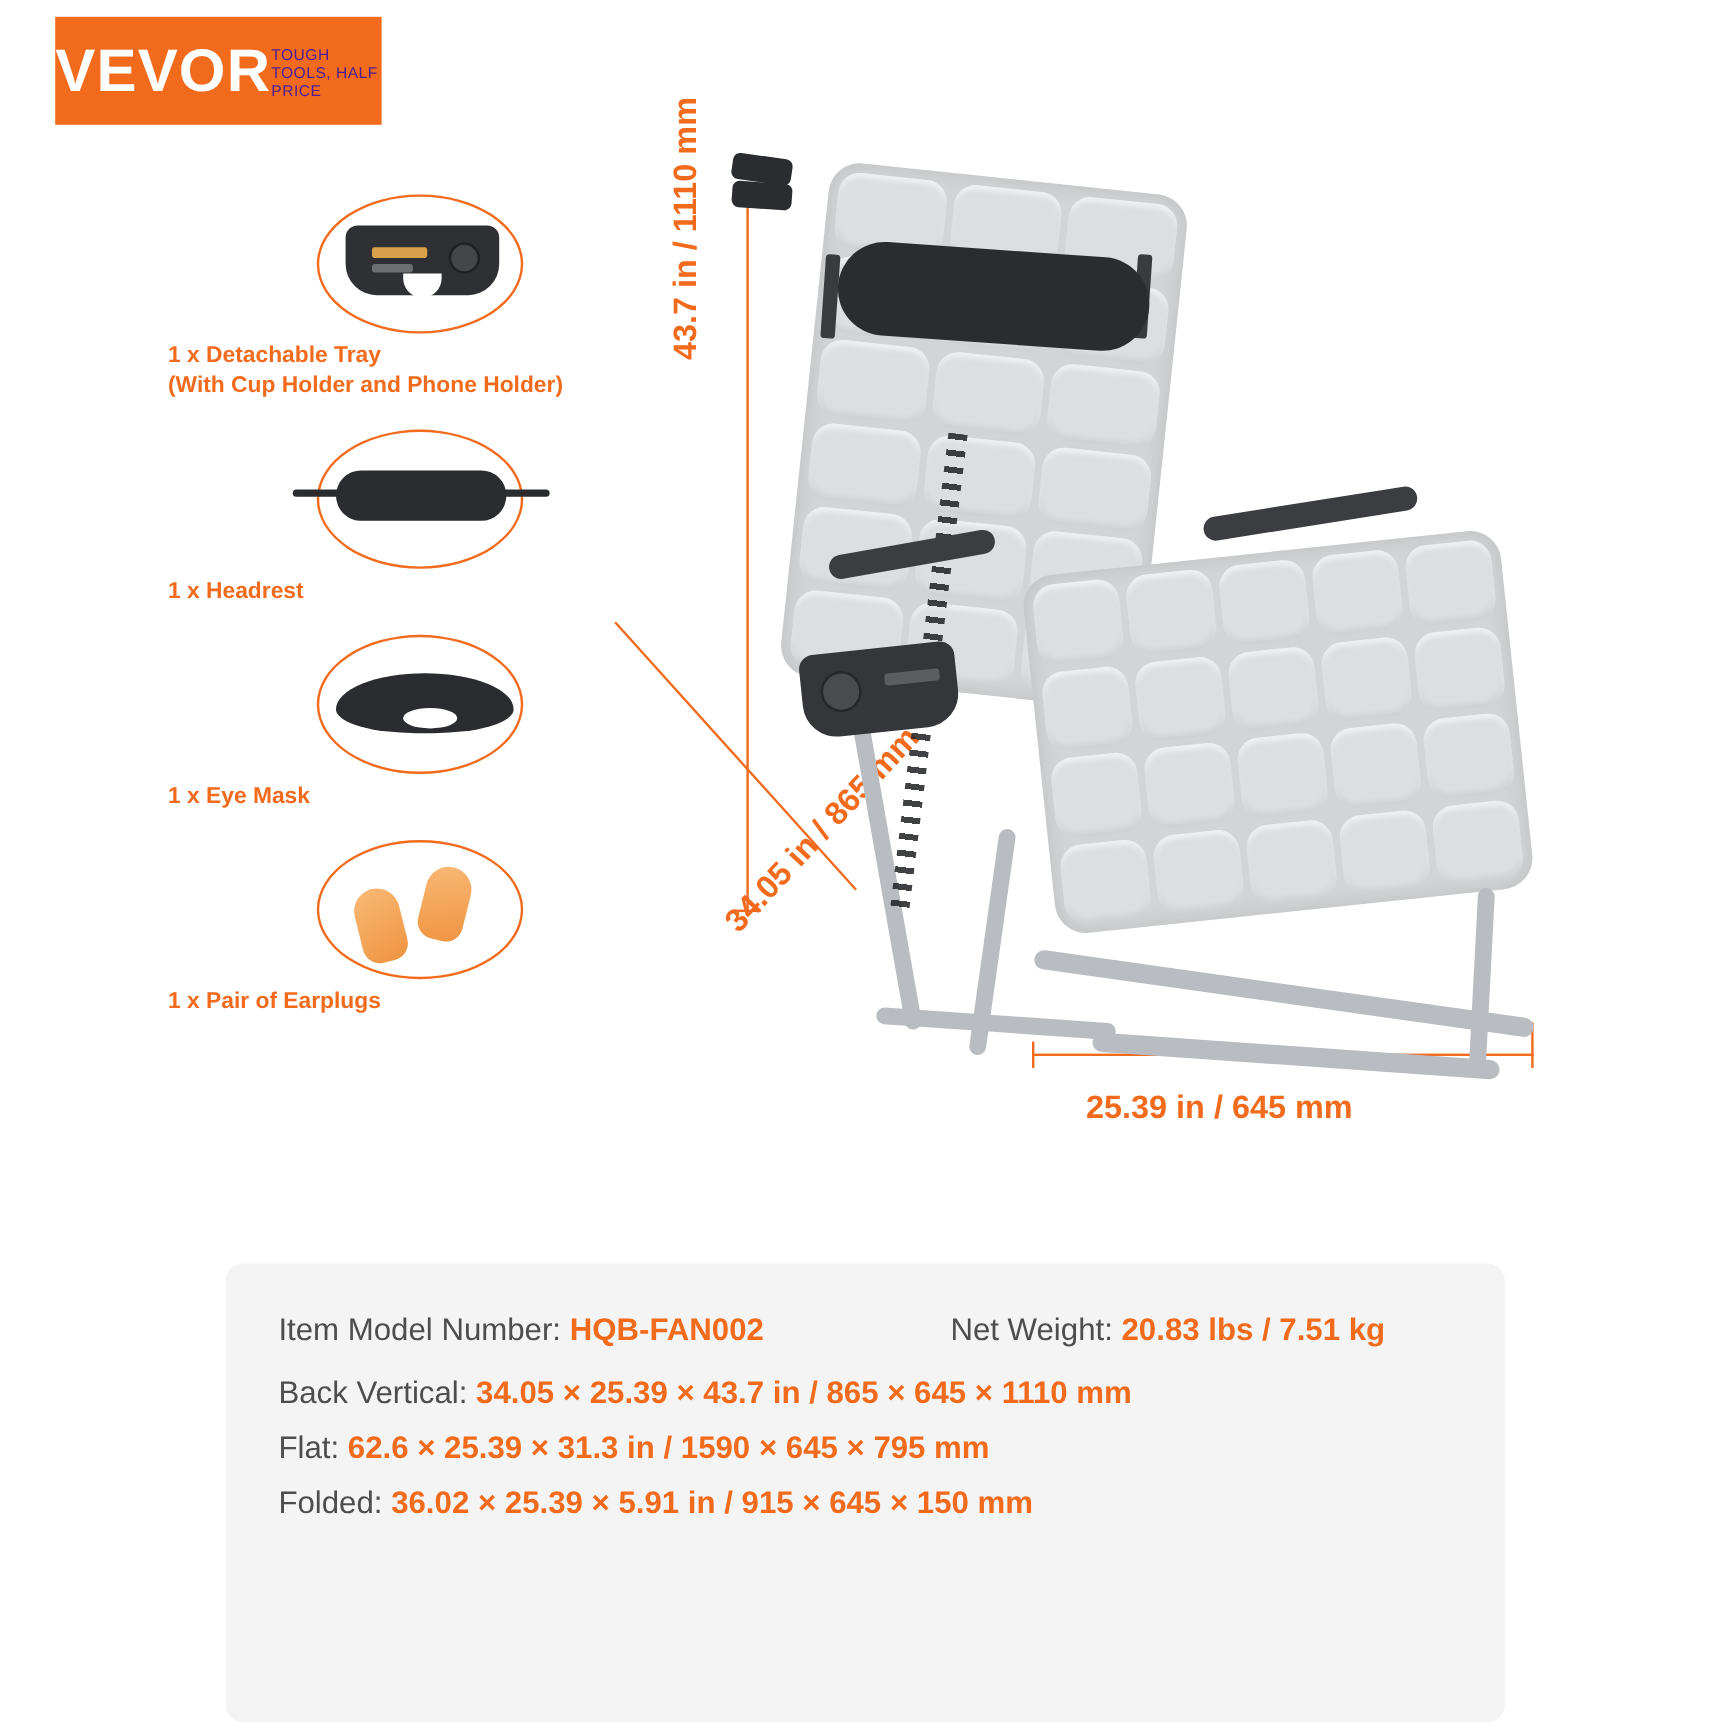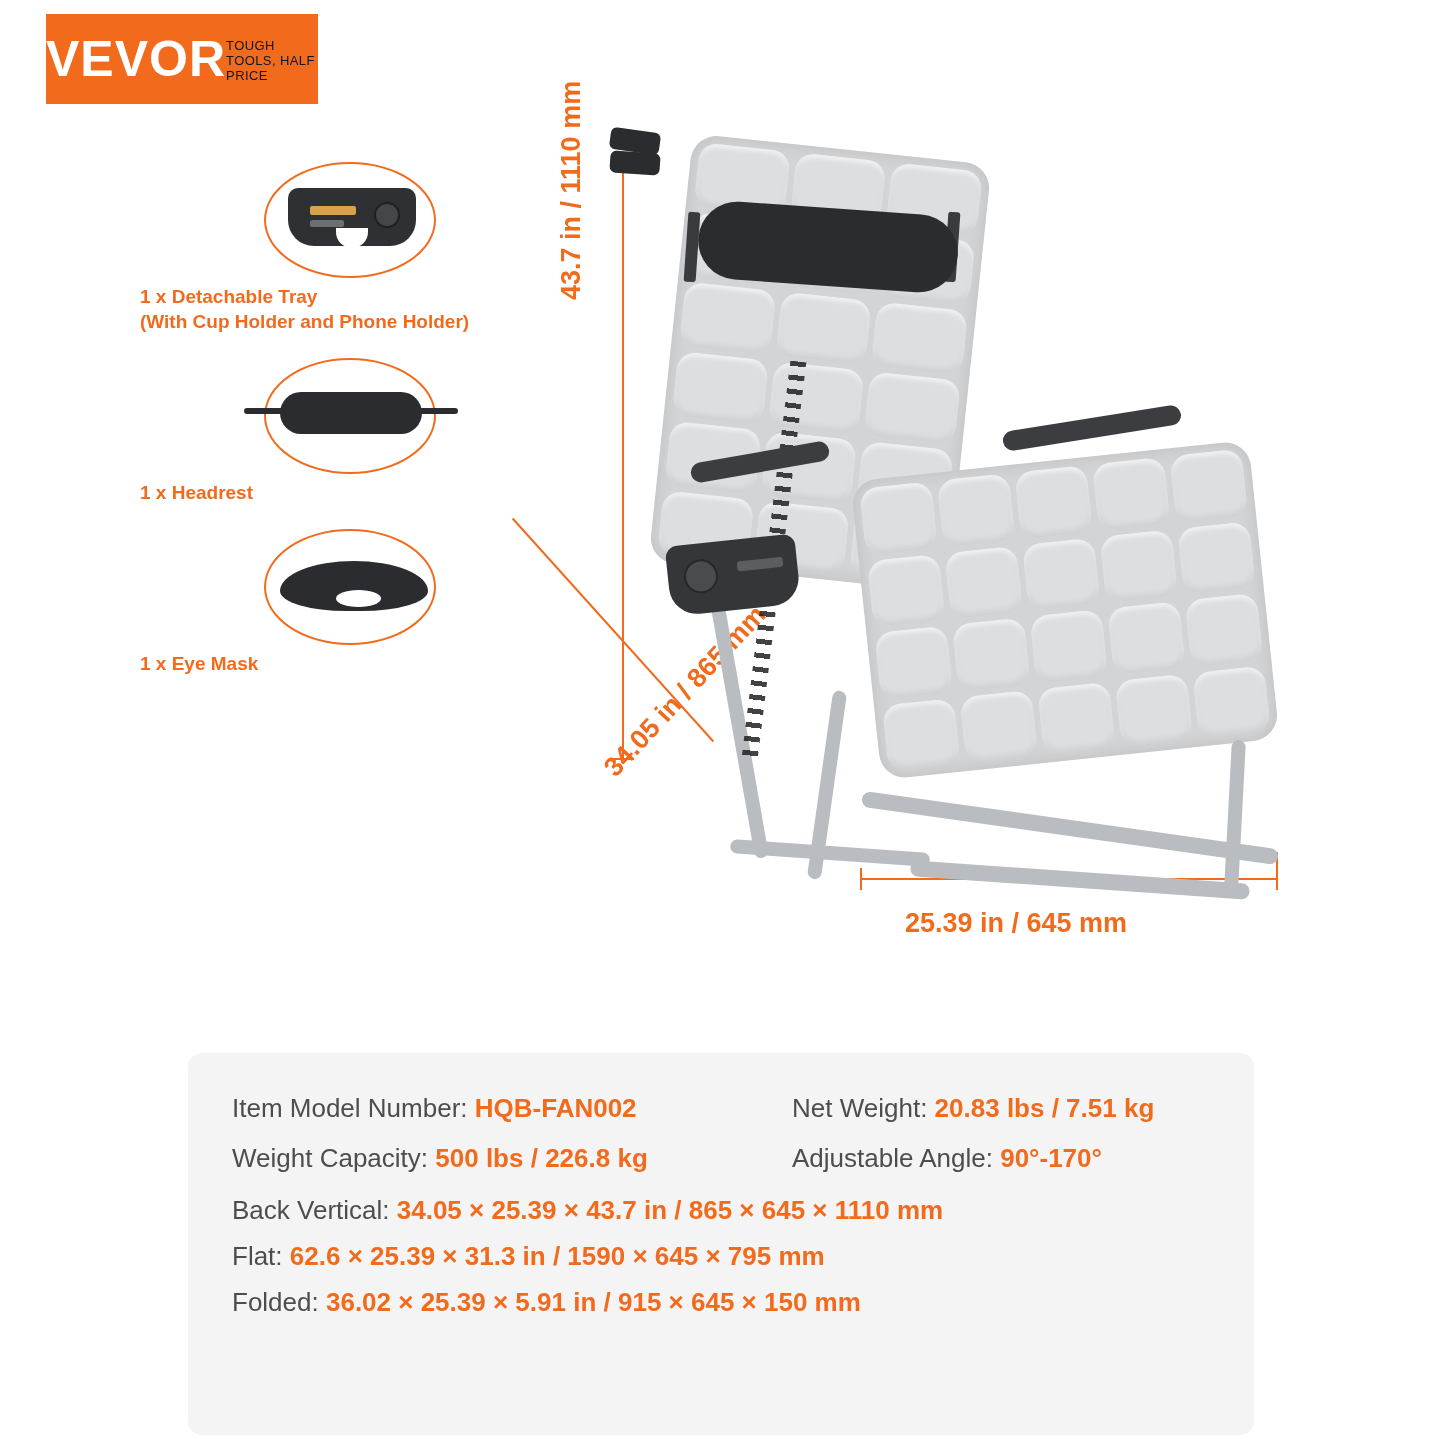--- a/index.html
+++ b/index.html
@@ -30,21 +30,21 @@
   }
   .logo-word {
     color: #ffffff;
     font-weight: bold;
     font-size: 50px;
     letter-spacing: 1px;
     line-height: 52px;
     font-family: "Liberation Sans", sans-serif;
   }
   .logo-tag {
-    color: #0f172a;
+    color: #4c1d95;
     font-size: 13px;
     letter-spacing: 0.4px;
     margin-top: 3px;
   }
 
   
   .accessories {
     position: absolute;
     left: 140px;
     top: 160px;
@@ -437,20 +437,30 @@
   <div class="acc">
     <div class="acc-art">
       <div class="acc-oval"></div>
       <div class="eyemask"></div>
     </div>
     <div class="acc-label">
       <div>1 x Eye Mask</div>
     </div>
   </div>
 
+  <div class="acc">
+    <div class="acc-art">
+      <div class="acc-oval"></div>
+      <div class="plug a"></div>
+      <div class="plug b"></div>
+    </div>
+    <div class="acc-label">
+      <div>1 x Pair of Earplugs</div>
+    </div>
+  </div>
 
 </div>
 
 <div class="rule rule-v"></div>
 <div class="rule rule-v-cap-top"></div>
 <div class="rule rule-v-cap-bot"></div>
 <div class="rule rule-diag"></div>
 <div class="rule rule-h"></div>
 <div class="rule rule-h-cap-l"></div>
 <div class="rule rule-h-cap-r"></div>
@@ -542,30 +552,20 @@
     <div class="spec-cell left">
       <span>Item Model Number:</span>
       <span class="spec-val">HQB-FAN002</span>
     </div>
     <div class="spec-cell">
       <span>Net Weight:</span>
       <span class="spec-val">20.83 lbs / 7.51 kg</span>
     </div>
   </div>
 
-  <div class="spec-row">
-    <div class="spec-cell left">
-      <span>Weight Capacity:</span>
-      <span class="spec-val">500 lbs / 226.8 kg</span>
-    </div>
-    <div class="spec-cell">
-      <span>Adjustable Angle:</span>
-      <span class="spec-val">90°-170°</span>
-    </div>
-  </div>
 
 
   <div class="dim-line">
     <span>Back Vertical:</span>
     <span class="spec-val">34.05 × 25.39 × 43.7 in / 865 × 645 × 1110 mm</span>
   </div>
 
   <div class="dim-line">
     <span>Flat:</span>
     <span class="spec-val">62.6 × 25.39 × 31.3 in / 1590 × 645 × 795 mm</span>

